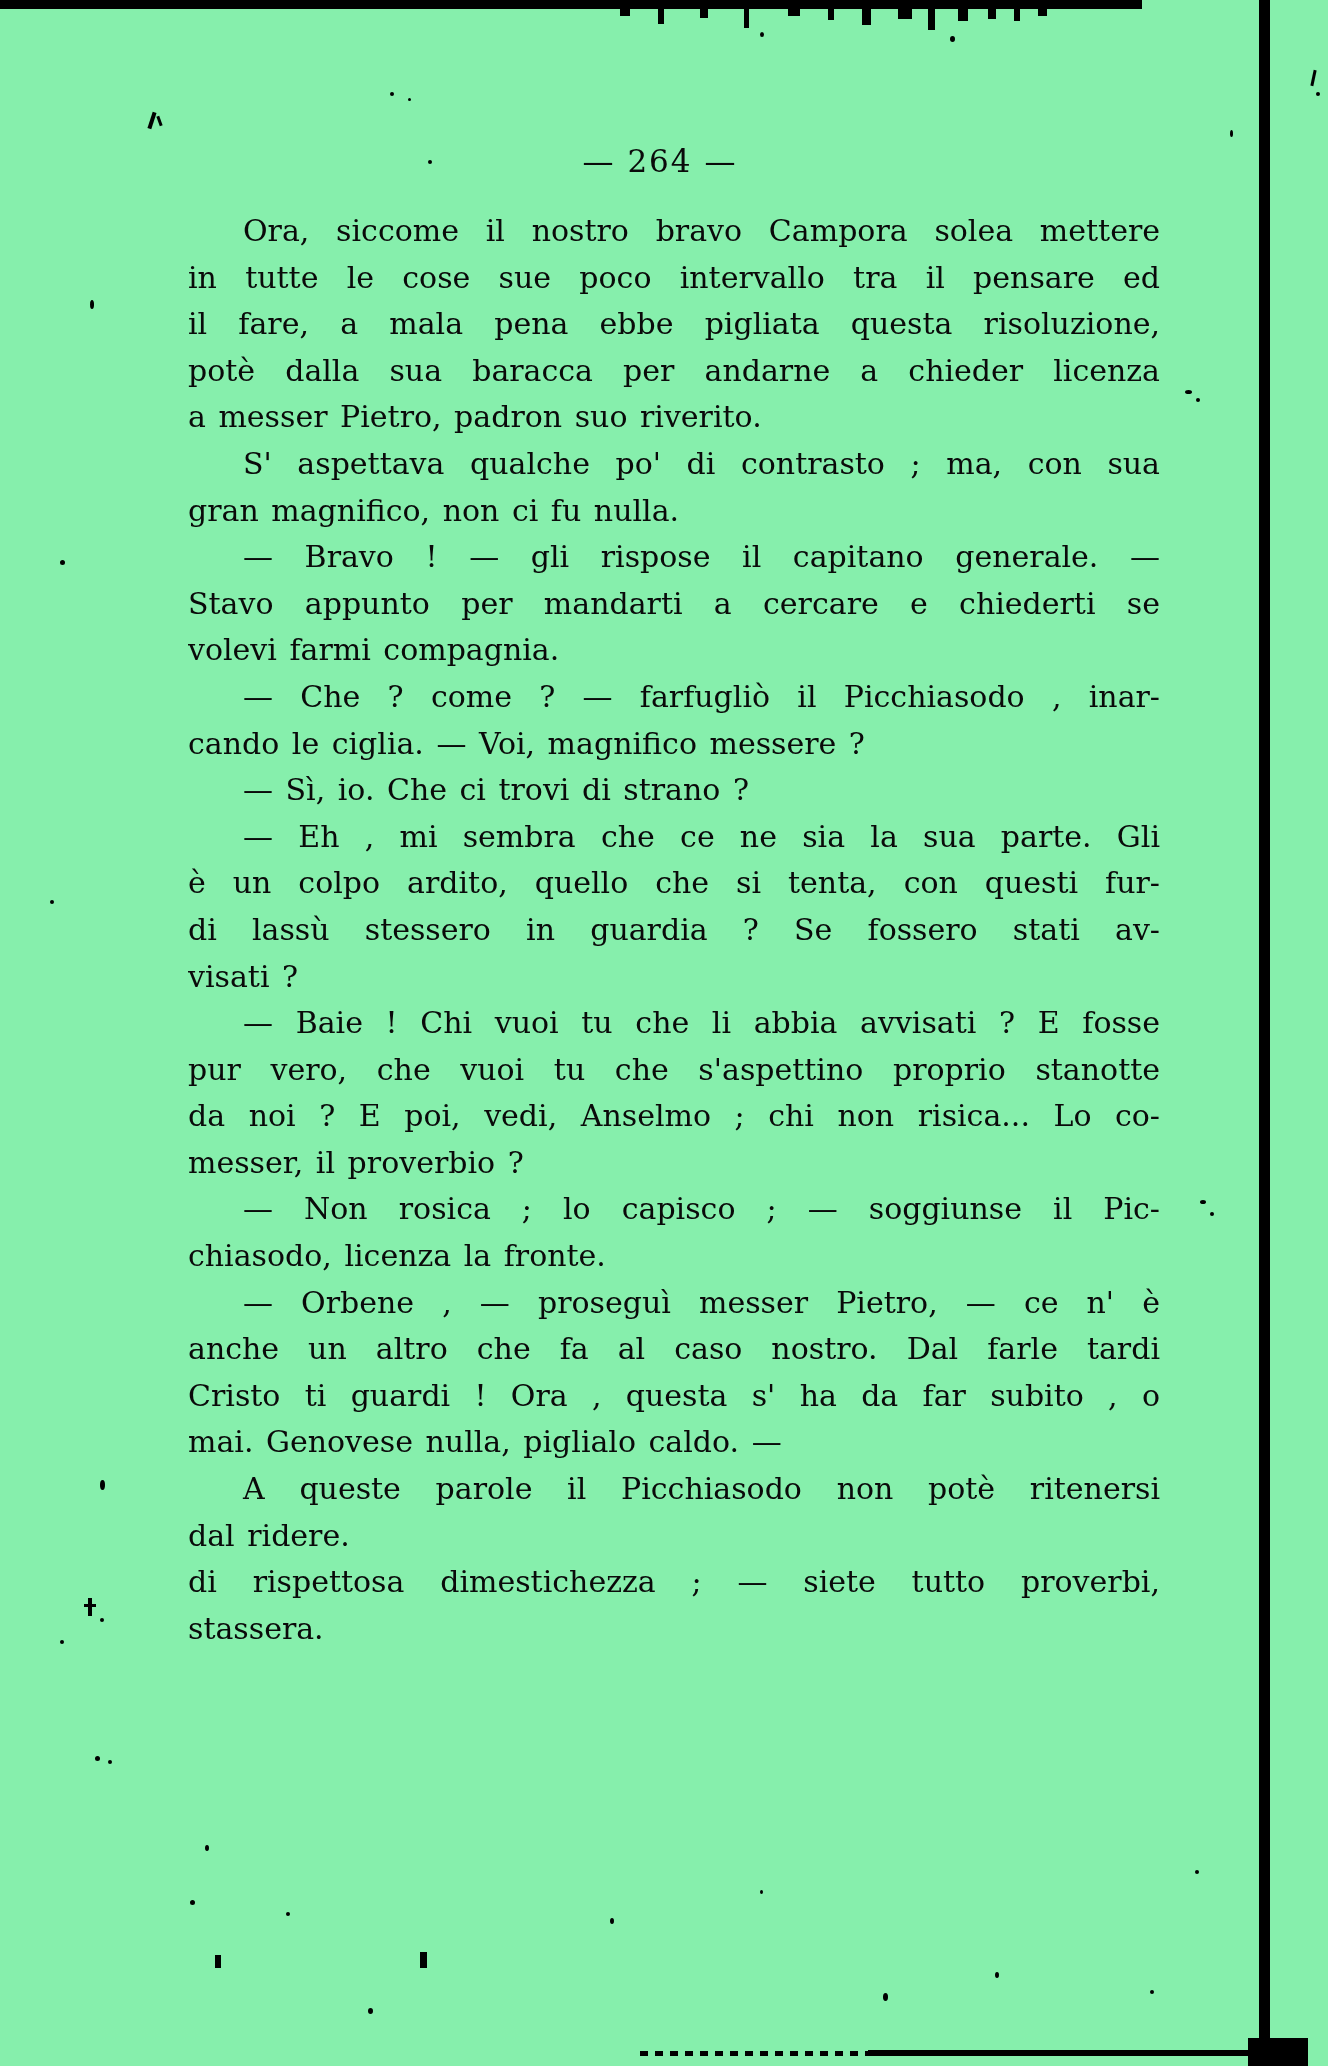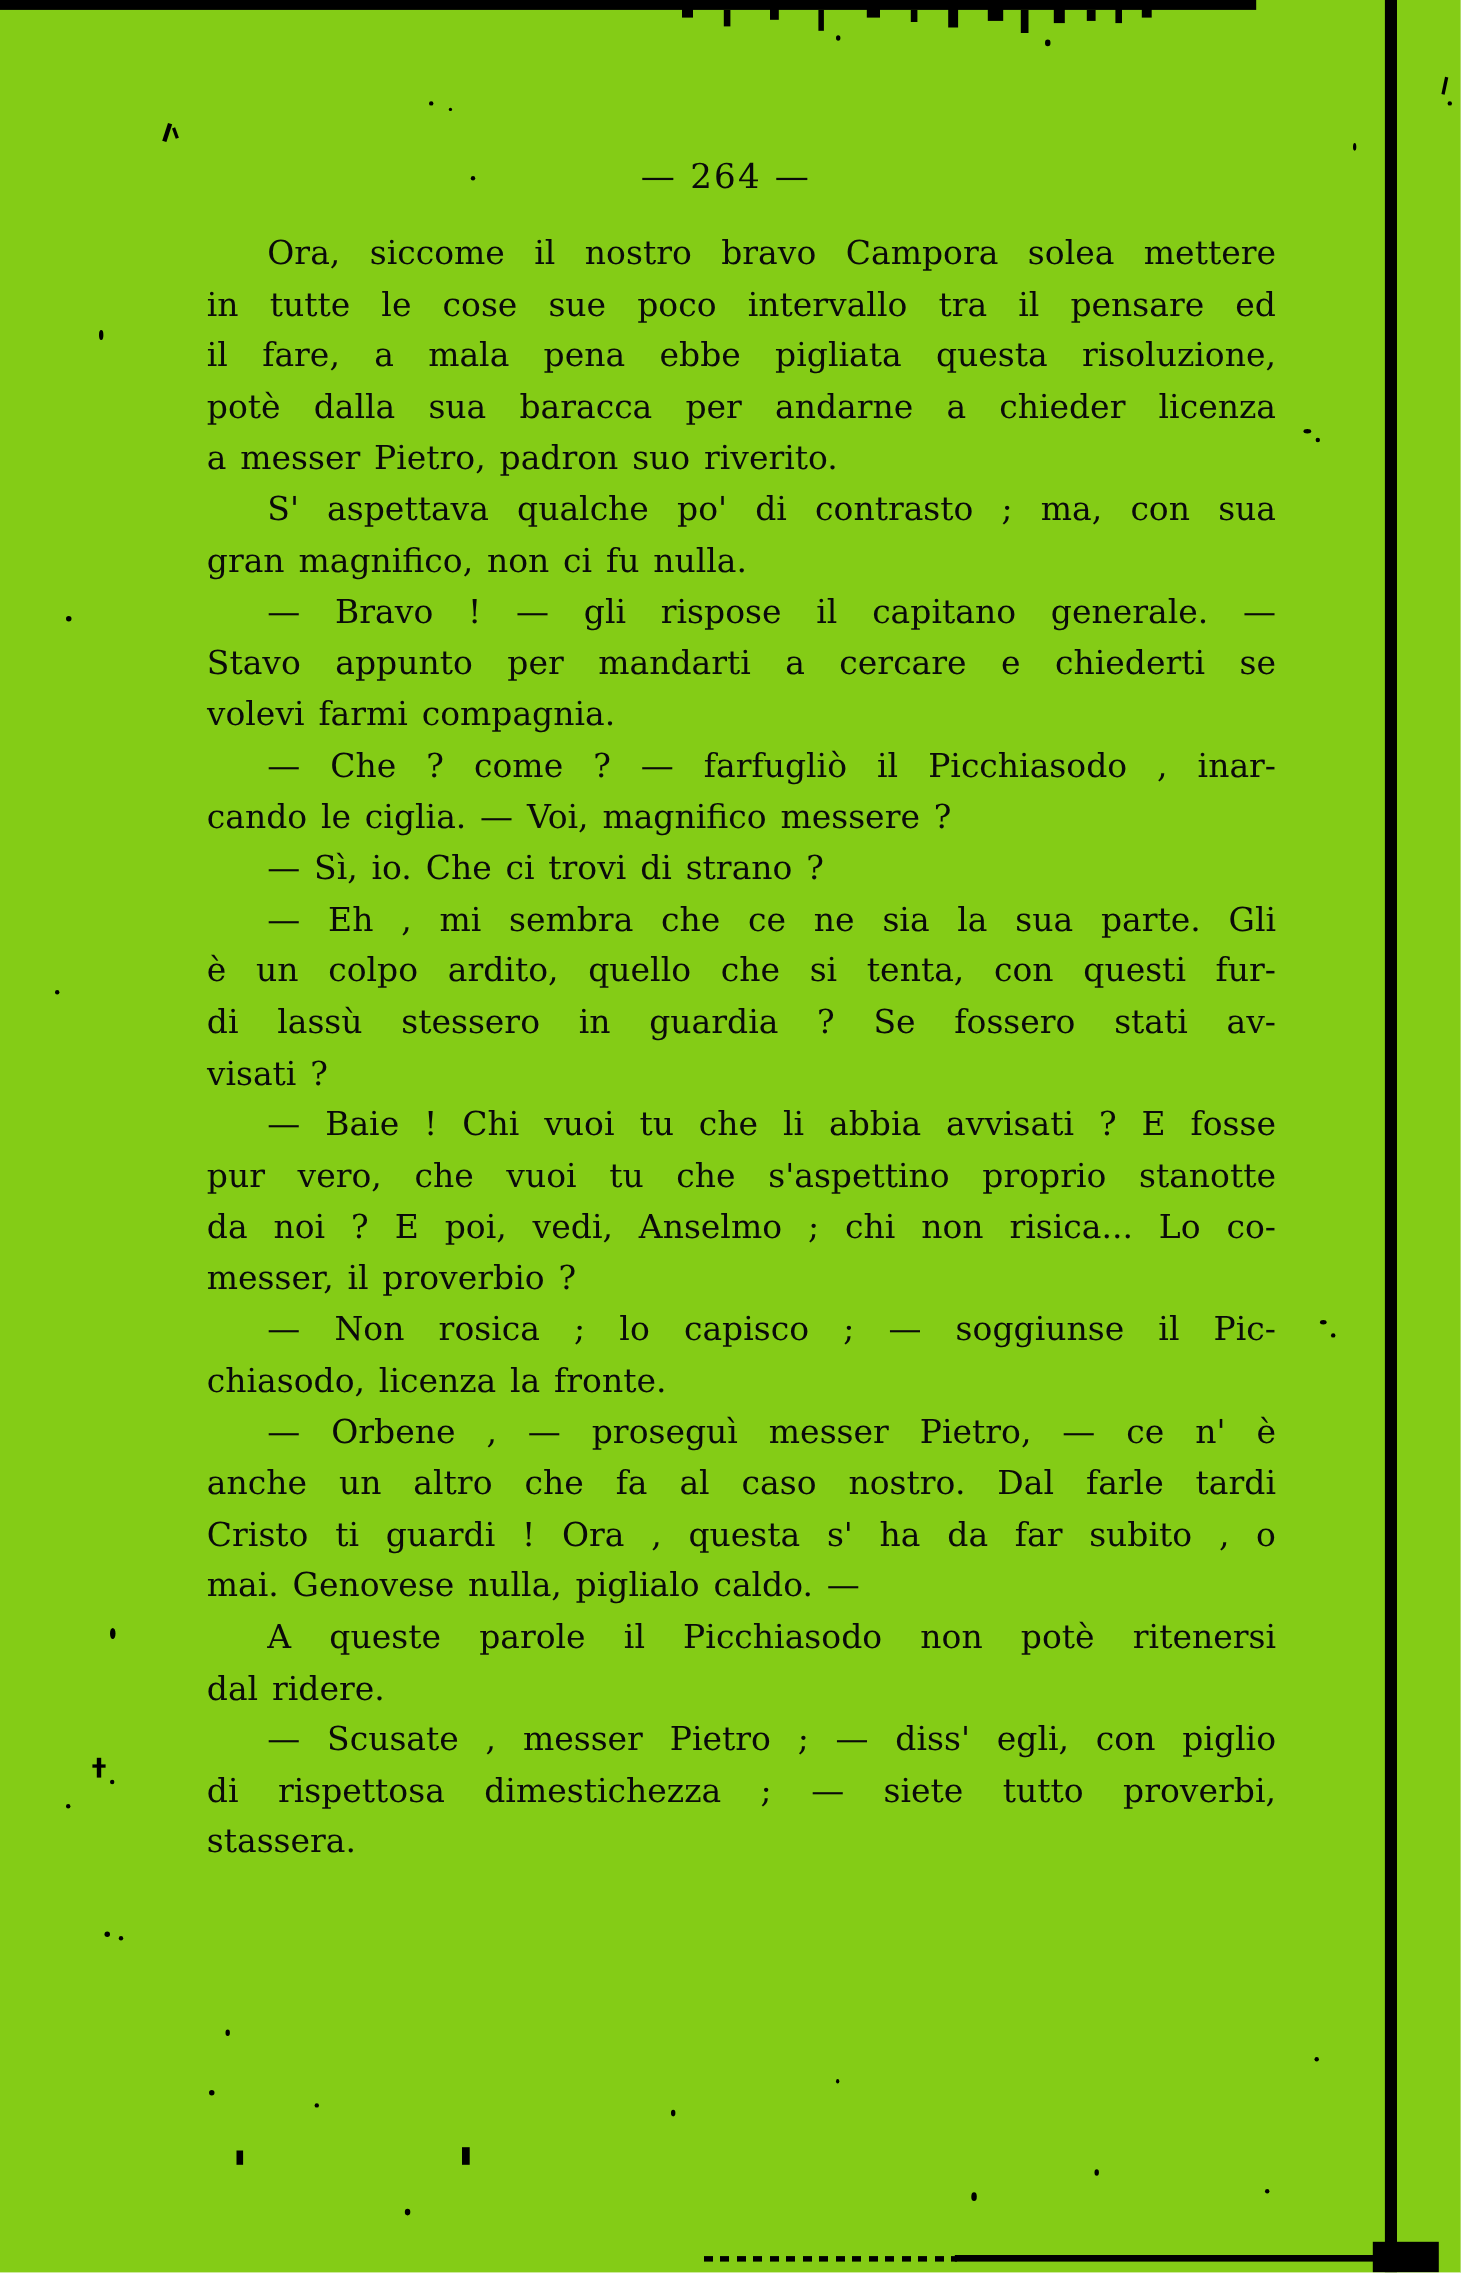--- a/index.html
+++ b/index.html
@@ -4,21 +4,21 @@
 <style>
   html, body {
     margin: 0;
     padding: 0;
     background: #ffffff;
   }
   .page {
     position: relative;
     width: 1328px;
     height: 2066px;
-    background: #84cc16;
+    background: #86efac;
     overflow: hidden;
     font-family: "DejaVu Serif", serif;
     color: #0a0a0a;
   }
   .page-number {
     position: absolute;
     left: 160px;
     top: 143px;
     width: 1000px;
     text-align: center;
@@ -166,19 +166,18 @@
         <div class="line first just">— Orbene , — proseguì messer Pietro, — ce n' è</div>
         <div class="line just">anche un altro che fa al caso nostro. Dal farle tardi</div>
         <div class="line just">Cristo ti guardi ! Ora , questa s' ha da far subito , o</div>
         <div class="line">mai. Genovese nulla, piglialo caldo. —</div>
       </div>
       <div class="paragraph">
         <div class="line first just">A queste parole il Picchiasodo non potè ritenersi</div>
         <div class="line">dal ridere.</div>
       </div>
       <div class="paragraph">
-        <div class="line first just">— Scusate , messer Pietro ; — diss' egli, con piglio</div>
         <div class="line just">di rispettosa dimestichezza ; — siete tutto proverbi,</div>
         <div class="line">stassera.</div>
       </div>
     </div>
 
 </div>
 
 </body></html>

